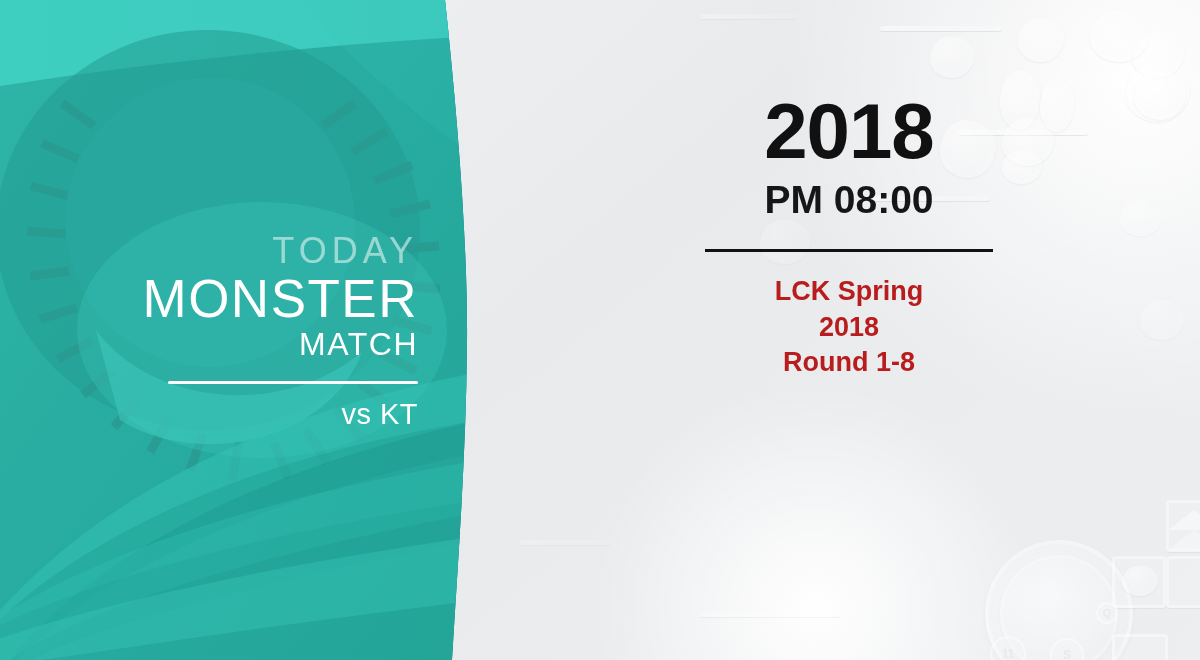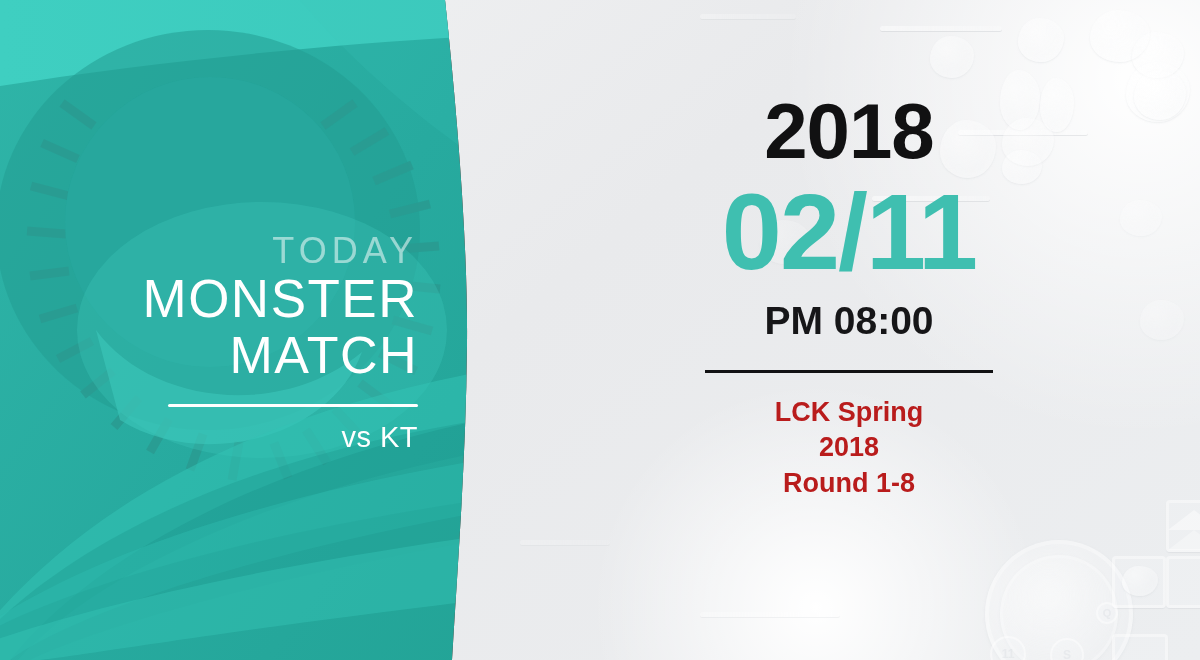--- a/index.html
+++ b/index.html
@@ -64,21 +64,21 @@
   }
 
   
   #left-panel {
     position:absolute;
     top:0; left:0;
     width:480px; height:660px;
     overflow:hidden;
     
     clip-path: path("M0,0 L445,0 C458,120 468,250 467,345 C466,455 458,560 452,660 L0,660 Z");
-    background:#7f1d1d;
+    background:#0369a1;
   }
   #left-panel svg { position:absolute; top:0; left:0; }
 
   
   #left-text {
     position:absolute;
     right:62px;
     top:232px;
     text-align:right;
     z-index:6;
@@ -92,21 +92,21 @@
   }
   #monster {
     font-size:53px;
     letter-spacing:1.5px;
     color:#ffffff;
     line-height:1.16;
     font-weight:400;
     margin-top:-2px;
   }
   #match {
-    font-size:52px;
+    font-size:32px;
     letter-spacing:1.5px;
     color:#ffffff;
     line-height:1.15;
     font-weight:400;
     margin-top:-3px;
   }
   #left-rule {
     width:250px;
     height:3px;
     background:#ffffff;
@@ -285,21 +285,20 @@
       <div id="today">TODAY</div>
       <div id="monster">MONSTER</div>
       <div id="match">MATCH</div>
       <div id="left-rule"></div>
       <div id="versus">vs KT</div>
     </div>
   </div>
 
   <div id="right-text">
     <div id="year">2018</div>
-    <div id="date">02/11</div>
     <div id="time">PM 08:00</div>
     <div id="right-rule"></div>
     <div id="league">
       <div>LCK Spring</div>
       <div>2018</div>
       <div>Round 1-8</div>
     </div>
   </div>
 
 </div>

